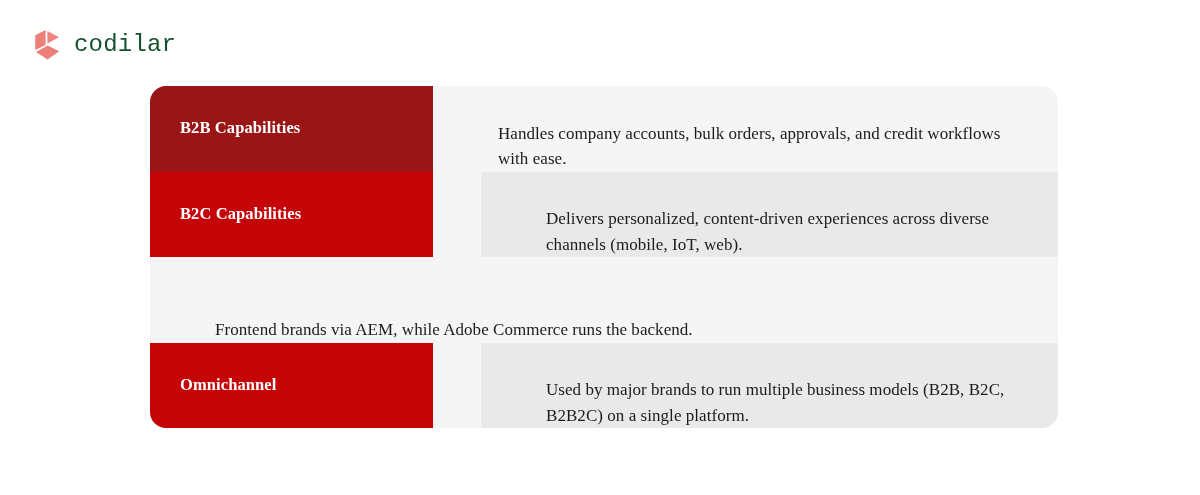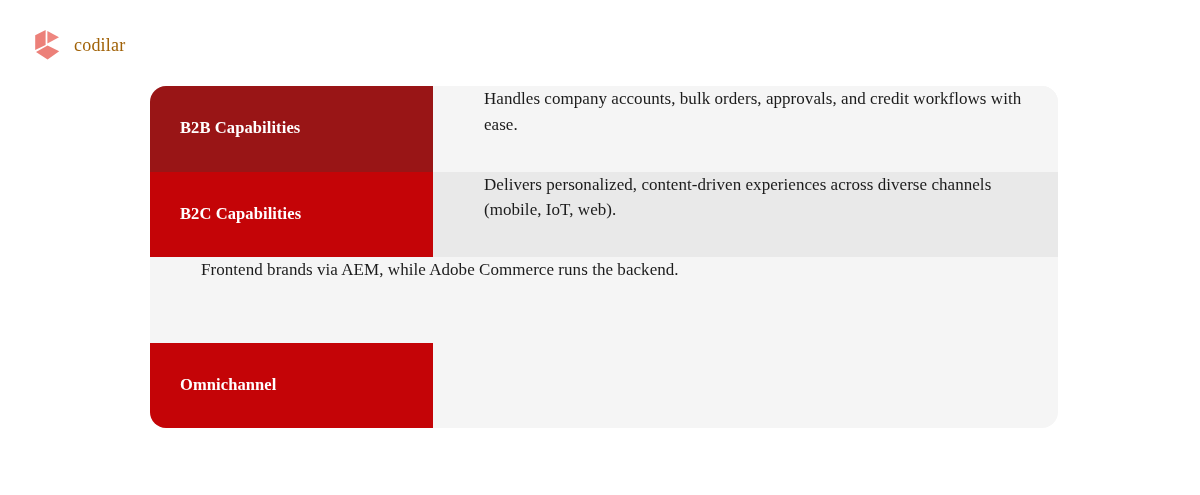--- a/index.html
+++ b/index.html
@@ -26,24 +26,24 @@
     gap: 11px;
     height: 34px;
   }
   .brand-mark {
     width: 30px;
     height: 32px;
     display: block;
     flex: 0 0 auto;
   }
   .brand-word {
-    font-family: Liberation Serif, serif;
-    font-size: 18px;
+    font-family: Liberation Mono, monospace;
+    font-size: 24px;
     letter-spacing: 0.2px;
-    color: #a16207;
+    color: #14532d;
     font-weight: 400;
     line-height: 1;
     white-space: nowrap;
   }
 
   
   .table-wrap {
     position: absolute;
     left: 150px;
     top: 86px;
@@ -71,38 +71,38 @@
   .label-text {
     color: #ffffff;
     font-size: 16.5px;
     font-weight: 700;
     letter-spacing: 0.1px;
     line-height: 1.25;
   }
   .cell-desc {
     flex: 1 1 auto;
     display: flex;
-    align-items: flex-start;
+    align-items: flex-end;
     box-sizing: border-box;
-    padding: 0 26px 0 51px;
+    padding: 0 26px 0 65px;
   }
   .desc-text {
     color: #1b1b1b;
     font-size: 17px;
     font-weight: 400;
     line-height: 1.5;
     letter-spacing: 0.05px;
     max-width: 540px;
   }
 
   
   .row.v-dark .cell-label { background: #991516; }
   .row.v-dark .cell-desc  { background: #f5f5f5; }
   .row.v-bright .cell-label { background: #c40407; }
-  .row.v-bright .cell-desc  { background: #e9e9e9; }
+  .row.v-bright .cell-desc  { background: #e9e9e9; margin-left: 48px; }
 </style>
 </head>
 <body>
 
 <div class="brand">
   <svg class="brand-mark" viewBox="0 0 30 32" aria-hidden="true">
 
     <path d="M2.2 6.2 L12.6 1.0 L12.6 16.0 L2.2 21.0 Z" fill="#ec8079"></path>
 
     <path d="M14.4 2.0 L26.0 8.2 L14.4 14.6 Z" fill="#ee867f"></path>
@@ -135,15 +135,18 @@
   <div class="row v-dark">
     <div class="cell-desc">
       <span class="desc-text">Frontend brands via AEM, while Adobe Commerce runs the backend.</span>
     </div>
   </div>
 
   <div class="row v-bright">
     <div class="cell-label">
       <span class="label-text">Omnichannel</span>
     </div>
+    <div class="cell-desc">
+      <span class="desc-text">Used by major brands to run multiple business models (B2B, B2C, B2B2C) on a single platform.</span>
+    </div>
   </div>
 
 </div>
 
 </body></html>

